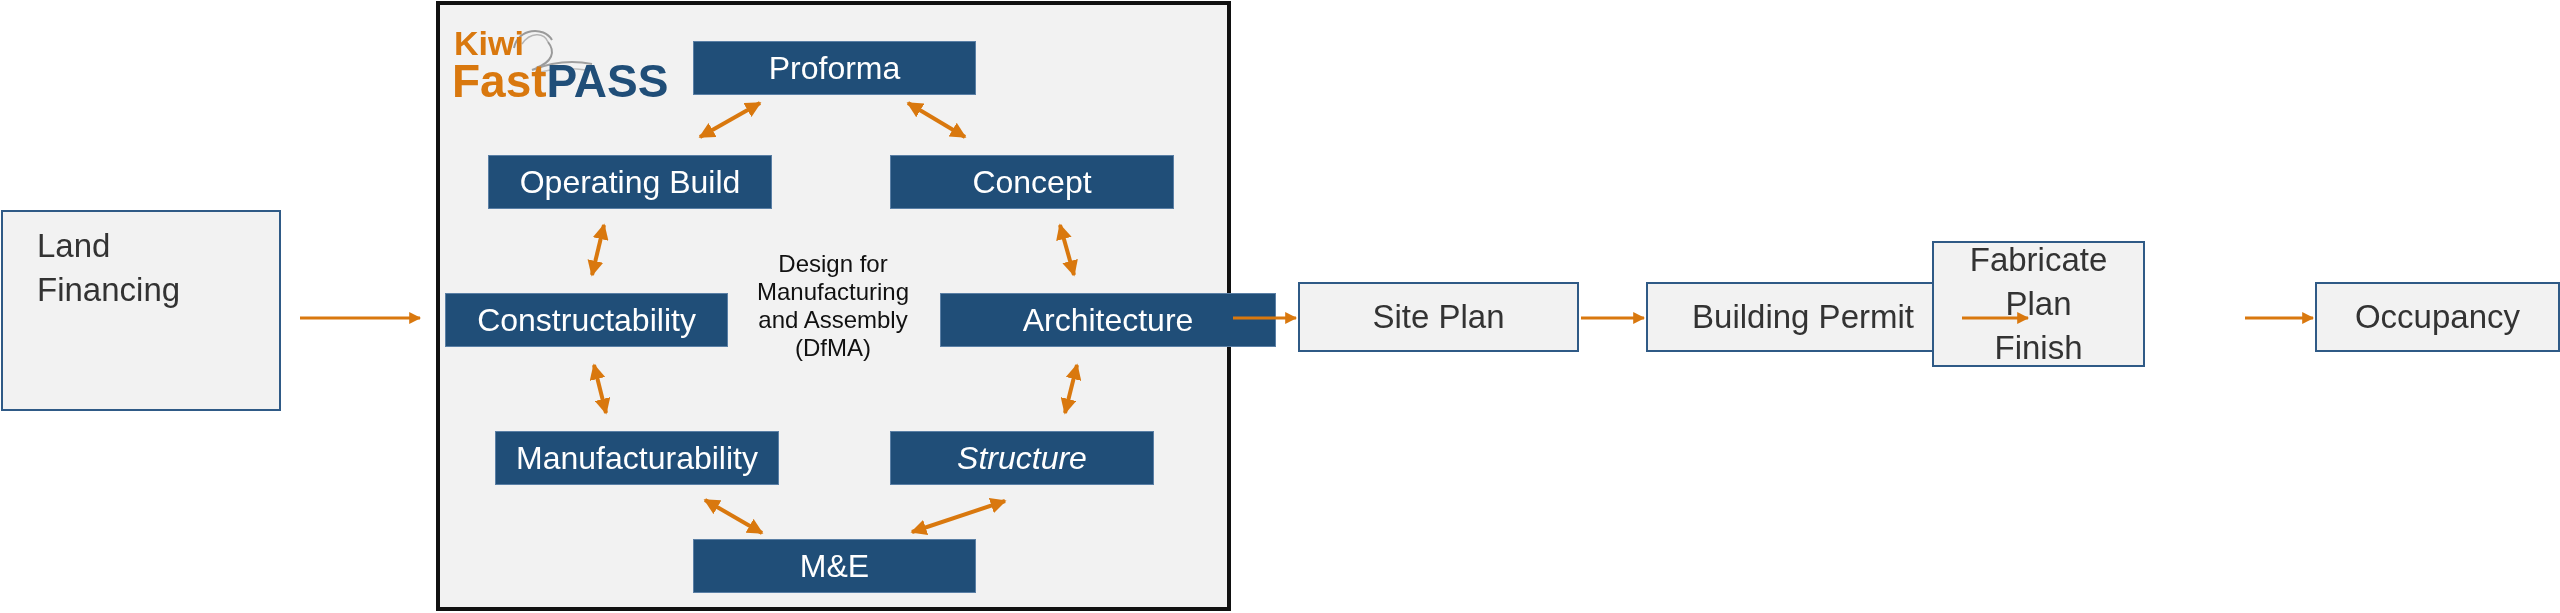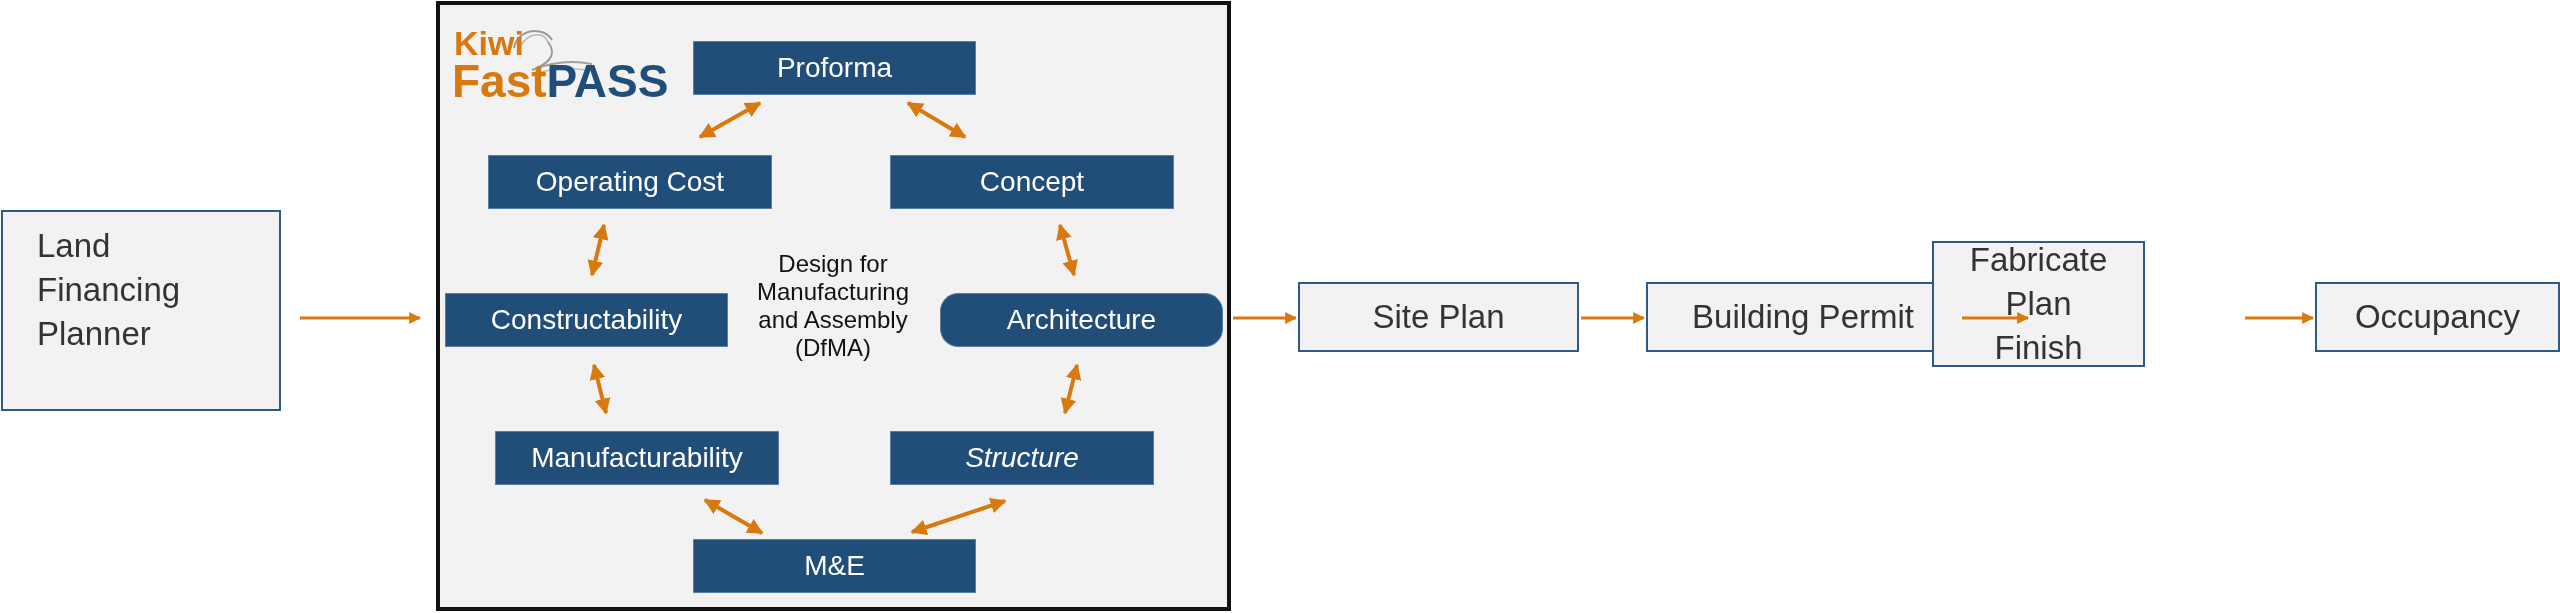--- a/index.html
+++ b/index.html
@@ -1,36 +1,35 @@
 <!DOCTYPE html>
 <html><head>
   <meta charset="utf-8">
   <style>
     html, body { margin: 0; padding: 0; background: #ffffff; }
     body { width: 2560px; height: 613px; position: relative; overflow: hidden; font-family: "Liberation Sans", sans-serif; }
     .abs { position: absolute; box-sizing: border-box; }
     .light-box { background: #f2f2f2; border: 2px solid #2f5a86; color: #333333; display: flex; align-items: center; justify-content: center; text-align: center; font-size: 33px; line-height: 44px; }
-    .dark-box { background: #204e78; border: 1px solid #5a7fa5; color: #ffffff; display: flex; align-items: center; justify-content: center; font-size: 28px; }
+    .dark-box { background: #204e78; border: 1px solid #5a7fa5; color: #ffffff; display: flex; align-items: center; justify-content: center; font-size: 32px; }
     .dfma-frame { left: 436px; top: 1px; width: 795px; height: 610px; border: 4px solid #111111; background: #f2f2f2; }
     svg.overlay { position: absolute; left: 0; top: 0; }
     .center-text { color: #111111; font-size: 24px; line-height: 28px; text-align: center; }
     .logo-kiwi { color: #d9780e; font-weight: bold; font-size: 34px; line-height: 34px; }
     .logo-fast { color: #d9780e; font-weight: bold; font-size: 46px; line-height: 46px; }
     .logo-pass { color: #204e78; font-weight: bold; font-size: 46px; line-height: 46px; }
     .dev-lines { text-align: left; display: block; padding-top: 12px; padding-left: 22px; }
     .dev-lines div { line-height: 44px; }
   </style>
 </head>
 <body>
 
 <div class="abs light-box" style="left:1px; top:210px; width:280px; height:201px; display:block;">
   <div class="dev-lines">
     <div style="padding-left:12px;">Land</div>
     <div style="padding-left:12px;">Financing</div>
-    <div style="padding-left:12px;">Planner</div>
   </div>
 </div>
 
 <div class="abs dfma-frame"></div>
 
 <div class="abs" style="left:452px; top:18px; width:210px; height:90px;">
   <svg width="210" height="90" style="position:absolute; left:0; top:0;">
     <path d="M62 30 C 66 10, 92 8, 100 22" stroke="#9a9a9a" stroke-width="2" fill="none"></path>
     <path d="M70 26 C 78 14, 92 14, 96 24" stroke="#b5b5b5" stroke-width="1.5" fill="none"></path>
     <path d="M96 24 C 104 34, 100 44, 84 50" stroke="#9a9a9a" stroke-width="2" fill="none"></path>
@@ -40,29 +39,29 @@
   <div class="abs logo-kiwi" style="left:2px; top:8px;">Kiwi</div>
   <div class="abs" style="left:0px; top:40px; white-space:nowrap;">
     <span class="logo-fast">Fast</span><span class="logo-pass">PASS</span>
   </div>
 </div>
 
 <div class="abs dark-box" style="left:693px; top:41px; width:283px; height:54px;">
   <span>Proforma</span>
 </div>
 <div class="abs dark-box" style="left:488px; top:155px; width:284px; height:54px;">
-  <span>Operating Cost</span>
+  <span>Operating Build</span>
 </div>
 <div class="abs dark-box" style="left:890px; top:155px; width:284px; height:54px;">
   <span>Concept</span>
 </div>
 <div class="abs dark-box" style="left:445px; top:293px; width:283px; height:54px;justify-content:center;">
   <span>Constructability</span>
 </div>
-<div class="abs dark-box" style="left:940px; top:293px; width:283px; height:54px;border-radius:18px;">
+<div class="abs dark-box" style="left:940px; top:293px; width:336px; height:54px;">
   <span>Architecture</span>
 </div>
 <div class="abs dark-box" style="left:495px; top:431px; width:284px; height:54px;">
   <span>Manufacturability</span>
 </div>
 <div class="abs dark-box" style="left:890px; top:431px; width:264px; height:54px;font-style:italic;">
   <span>Structure</span>
 </div>
 <div class="abs dark-box" style="left:693px; top:539px; width:283px; height:54px;">
   <span>M&amp;E</span>

